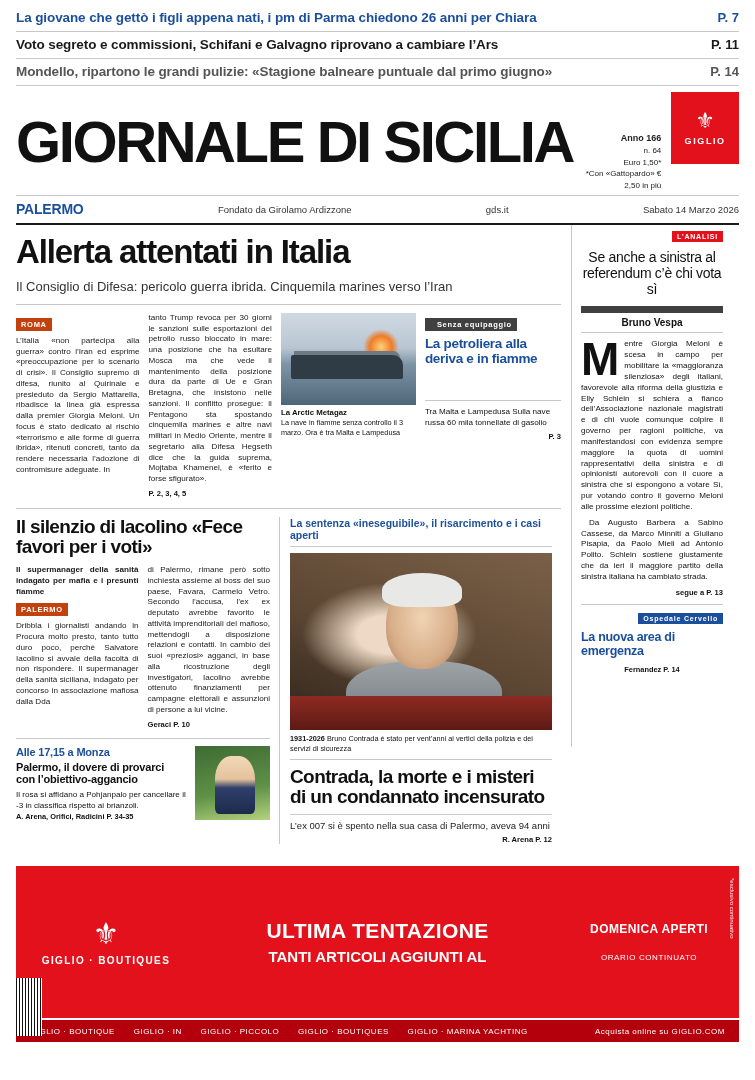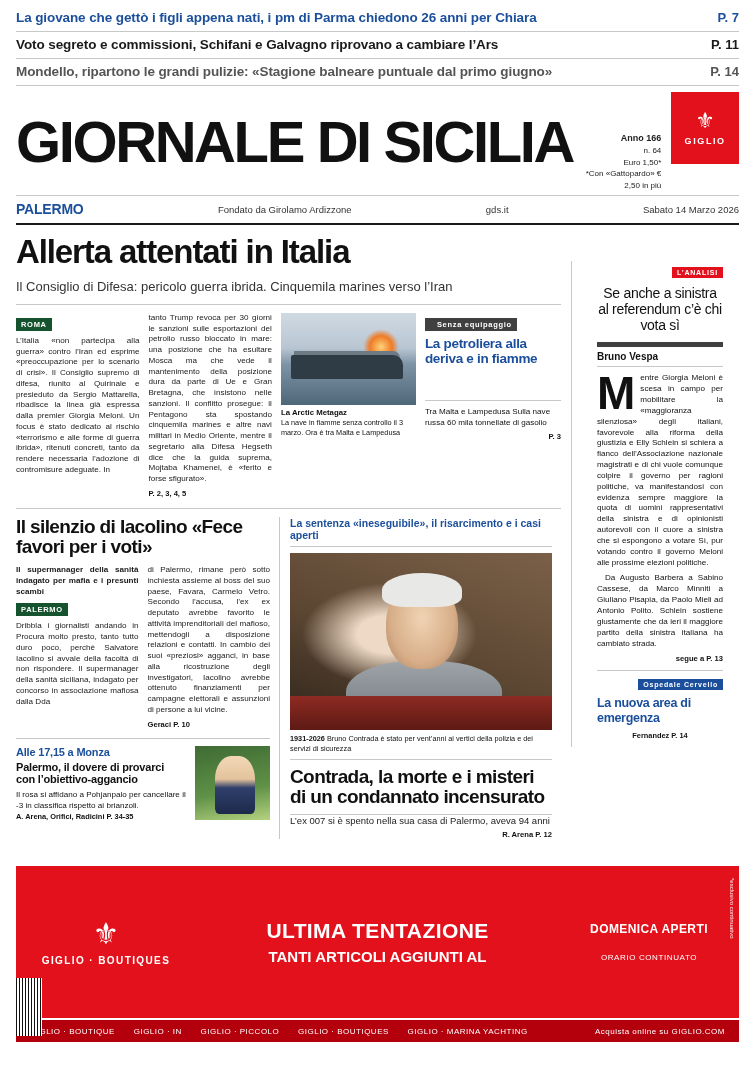--- a/index.html
+++ b/index.html
@@ -66,35 +66,35 @@
   .site { font-weight:normal; }
 
   
   .body {
     display:flex;
     margin:0 16px;
     gap:10px;
     height:522px;
   }
   .col-main { width:545px; position:relative; }
-  .col-side { width:152px; border-left:1px solid #c8c8c8; padding-left:25px;margin-top:36px; }
+  .col-side { width:152px; border-left:1px solid #c8c8c8; padding-left:9px; }
 
   .headline {
     font-size:33px; font-weight:bold; letter-spacing:-1.1px;
     line-height:1.04; margin:10px 0 0 0; color:#111;
   }
   .subhead {
     font-size:13px; color:#333; margin-top:9px; line-height:1.25;
     padding-bottom:9px; border-bottom:1px solid #c8c8c8;
   }
 
   .lead-grid { display:flex; gap:9px; margin-top:8px; }
   .lead-col { width:127px; }
   .kicker {
-    display:inline-block; background:#14532d; color:#fff;
+    display:inline-block; background:#c2410c; color:#fff;
     font-size:7.5px; font-weight:bold; letter-spacing:0.7px;
     padding:2px 5px; margin-bottom:5px;
   }
   .kicker.red { background:#404040;padding-left:12px; }
   .txt {
     font-size:8.1px; line-height:1.33; text-align:justify; color:#1a1a1a;
     hyphens:auto;
   }
   .byline { font-size:7.6px; font-weight:bold; margin-top:4px; color:#111; }
 
@@ -169,21 +169,21 @@
   }
   .cap-bar {
     font-size:7.3px; line-height:1.35; padding:4px 0 5px 0;
     border-bottom:1px solid #c8c8c8;
   }
   .cap-bar b { font-weight:bold; }
   .h3 {
     font-size:19px; font-weight:bold; line-height:1.08; letter-spacing:-0.6px;
     margin:7px 0 6px 0;
   }
-  .sub3 { font-size:9.5px; color:#222; border-top:1px solid #c8c8c8; }
+  .sub3 { font-size:9.5px; color:#222; border-top:1px solid #c8c8c8; padding-top:5px; }
   .sig { font-size:7.6px; font-weight:bold; text-align:right; margin-top:4px; }
 
   
   .sportbox { margin-top:9px; border-top:1px solid #c8c8c8; padding-top:7px; display:flex; gap:9px; }
   .sport-txt { width:176px; }
   .sport-k { font-size:11px; font-weight:bold; color:#1b4f9c; letter-spacing:-0.2px; }
   .sport-h { font-size:11px; font-weight:bold; line-height:1.12; margin:3px 0 5px 0; letter-spacing:-0.2px; }
   .sport-b { font-size:8.1px; line-height:1.34; text-align:justify; }
   .sport-sig { font-size:7.4px; font-weight:bold; margin-top:0; }
   .sport-img {
@@ -200,22 +200,22 @@
   
   .rail-k {
     display:inline-block; background:#e2111b; color:#fff;
     font-size:7px; font-weight:bold; letter-spacing:0.8px; padding:2px 5px;
   }
   .rail-title {
     font-size:14px; line-height:1.14; text-align:center; margin:7px 0 8px 0;
     letter-spacing:-0.3px;
   }
   .rail-author {
-    font-size:10px; font-weight:bold; text-align:left;
-    border-top:5px solid #404040; border-bottom:1px solid #c8c8c8;
+    font-size:10px; font-weight:bold; text-align:center;
+    border-top:7px solid #404040; border-bottom:1px solid #c8c8c8;
     padding:4px 0; margin-bottom:6px;
   }
   .dropcap {
     float:left; font-size:46px; line-height:0.82; font-weight:bold;
     margin:2px 5px 0 0;
   }
   .rail-txt { font-size:8.1px; line-height:1.34; text-align:justify; }
   .rail-cont { font-size:7.6px; font-weight:bold; text-align:right; margin-top:5px; }
   .rail-k2 {
     display:inline-block; background:#1b4f9c; color:#fff;
@@ -333,21 +333,21 @@
           <div class="teaser-page">P. 3</div>
         </div>
       </div>
 
       <div class="deck2">
 
         <div class="deck2-left">
           <h2 class="h2">Il silenzio di Iacolino «Fece favori per i voti»</h2>
           <div class="two-col">
             <div class="c">
-              <div class="txt" style="font-weight:bold;">Il supermanager della sanità indagato per mafia e i presunti scambi</div>
+              <div class="txt" style="font-weight:bold;">Il supermanager della sanità indagato per mafia e i presunti fiamme</div>
               <span class="kicker" style="margin-top:6px;">PALERMO</span>
               <div class="txt">Dribbla i giornalisti andando in Procura molto presto, tanto tutto duro poco, perché Salvatore Iacolino si avvale della facoltà di non rispondere. Il supermanager della sanità siciliana, indagato per concorso in associazione mafiosa dalla Dda</div>
             </div>
             <div class="c">
               <div class="txt">di Palermo, rimane però sotto inchiesta assieme al boss del suo paese, Favara, Carmelo Vetro. Secondo l’accusa, l’ex ex deputato avrebbe favorito le attività imprenditoriali del mafioso, mettendogli a disposizione relazioni e contatti. In cambio dei suoi «preziosi» agganci, in base alla ricostruzione degli investigatori, Iacolino avrebbe ottenuto finanziamenti per campagne elettorali e assunzioni di persone a lui vicine.</div>
               <div class="byline">Geraci  P. 10</div>
             </div>
           </div>
 
           <div class="sportbox">

